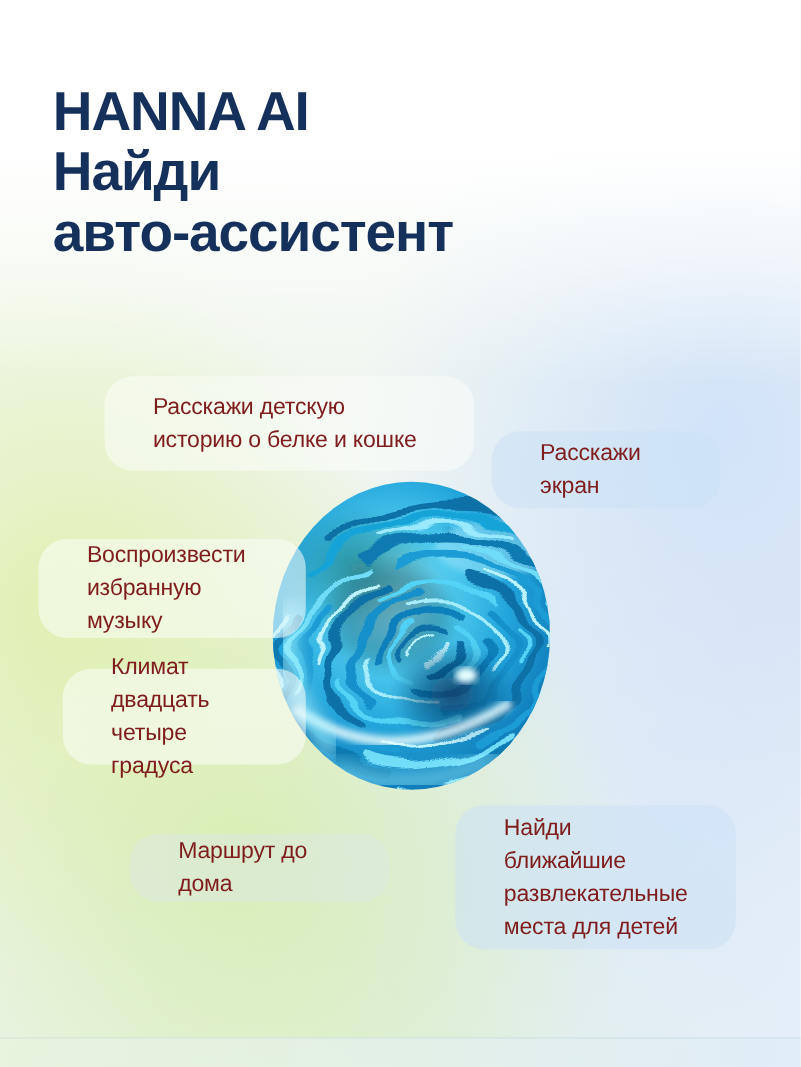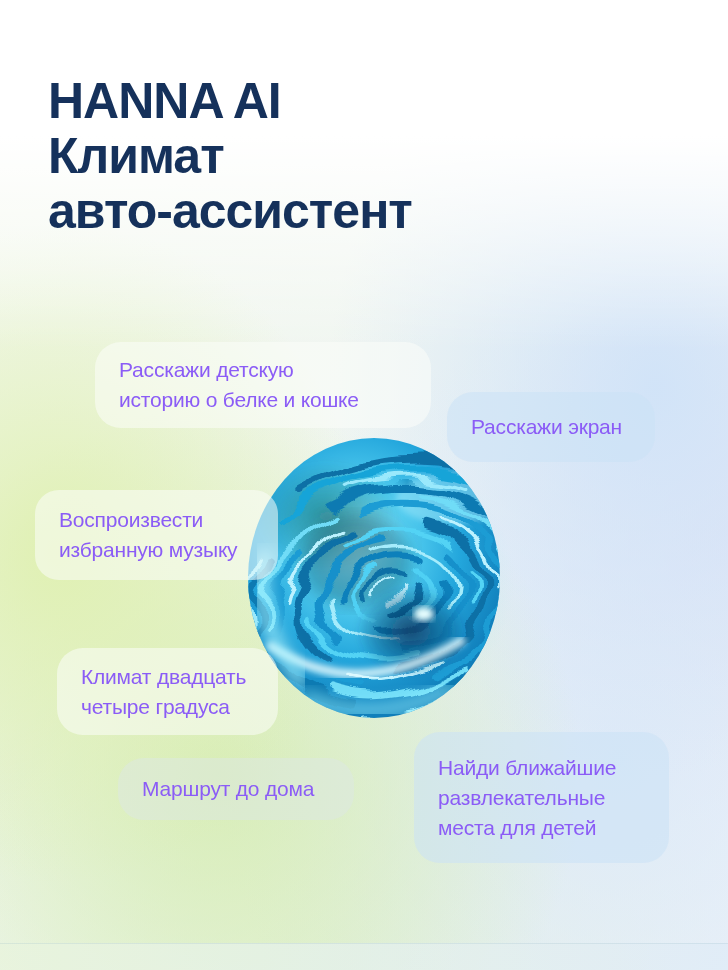--- a/index.html
+++ b/index.html
@@ -28,45 +28,45 @@
     position:absolute;left:48px;top:74px;
     color:#15315b;font-weight:bold;font-size:50px;line-height:55px;letter-spacing:-1px;
   }
   .orb-glow{
     position:absolute;left:194px;top:396px;width:372px;height:372px;
     background:radial-gradient(closest-side, rgba(118,233,252,0.35), rgba(118,233,252,0) 72%);
   }
   .orb{position:absolute;left:246px;top:436px;}
   .bubble{
     position:absolute;display:flex;align-items:center;box-sizing:border-box;
-    border-radius:26px;padding:0 24px;
-    color:#8b5cf6;font-size:21px;line-height:30px;font-weight:500;
+    border-radius:26px;padding:0 44px;
+    color:#7f1d1d;font-size:21px;line-height:30px;font-weight:500;
     white-space:pre-line;letter-spacing:-0.2px;
   }
   .tint-light{background:rgba(252,254,249,0.55);}
   .tint-blue{background:rgba(203,225,245,0.55);}
   .tint-grey{background:rgba(221,232,226,0.52);}
   .b-story  {left:95px; top:342px; width:336px; height:86px;}
   .b-screen {left:447px;top:392px; width:208px; height:70px;}
-  .b-music  {left:35px; top:490px; width:243px; height:90px;border-radius:24px;}
+  .b-music  {left:35px; top:490px; width:243px; height:90px;}
   .b-remind {left:479px;top:545px; width:222px; height:135px;}
-  .b-climate{left:57px; top:648px; width:221px; height:87px;}
+  .b-climate{left:57px; top:608px; width:221px; height:87px;}
   .b-route  {left:118px;top:758px; width:236px; height:62px;}
   .b-places {left:414px;top:732px; width:255px; height:131px;}
 </style>
 </head>
 <body>
 
 <div class="canvas">
   <div class="bg"></div>
   <div class="bottom-strip"></div>
 
   <div class="title">
     <div>HANNA AI</div>
-    <div>Климат</div>
+    <div>Найди</div>
     <div>авто-ассистент</div>
   </div>
 
   <div class="orb-glow"></div>
 
   <svg class="orb" width="262" height="286" viewBox="0 0 262 286" xmlns="http://www.w3.org/2000/svg">
     <defs>
       <radialGradient id="orbBase" cx="42%" cy="38%" r="80%">
         <stop offset="0%" stop-color="#aeeffb"></stop>
         <stop offset="25%" stop-color="#52cdf0"></stop>

